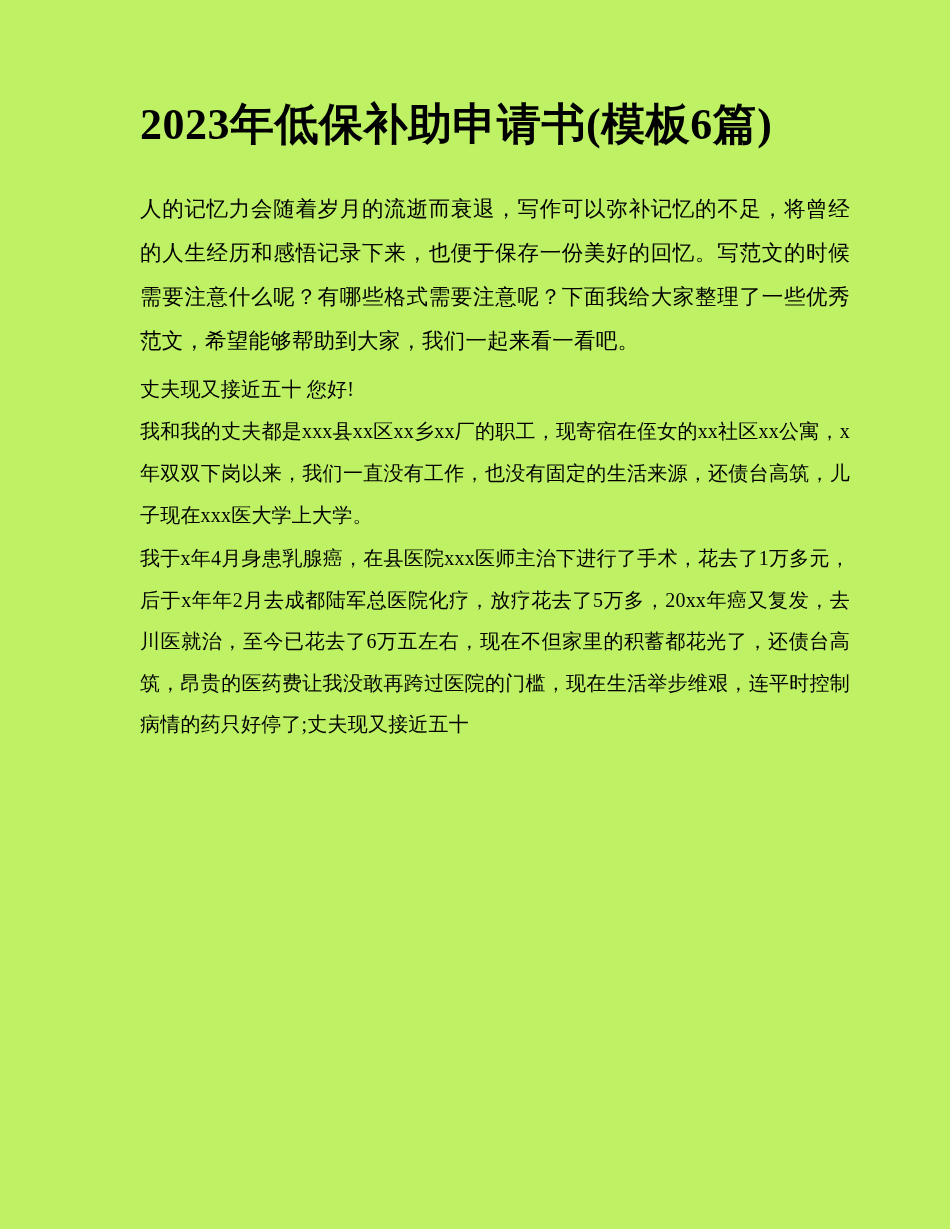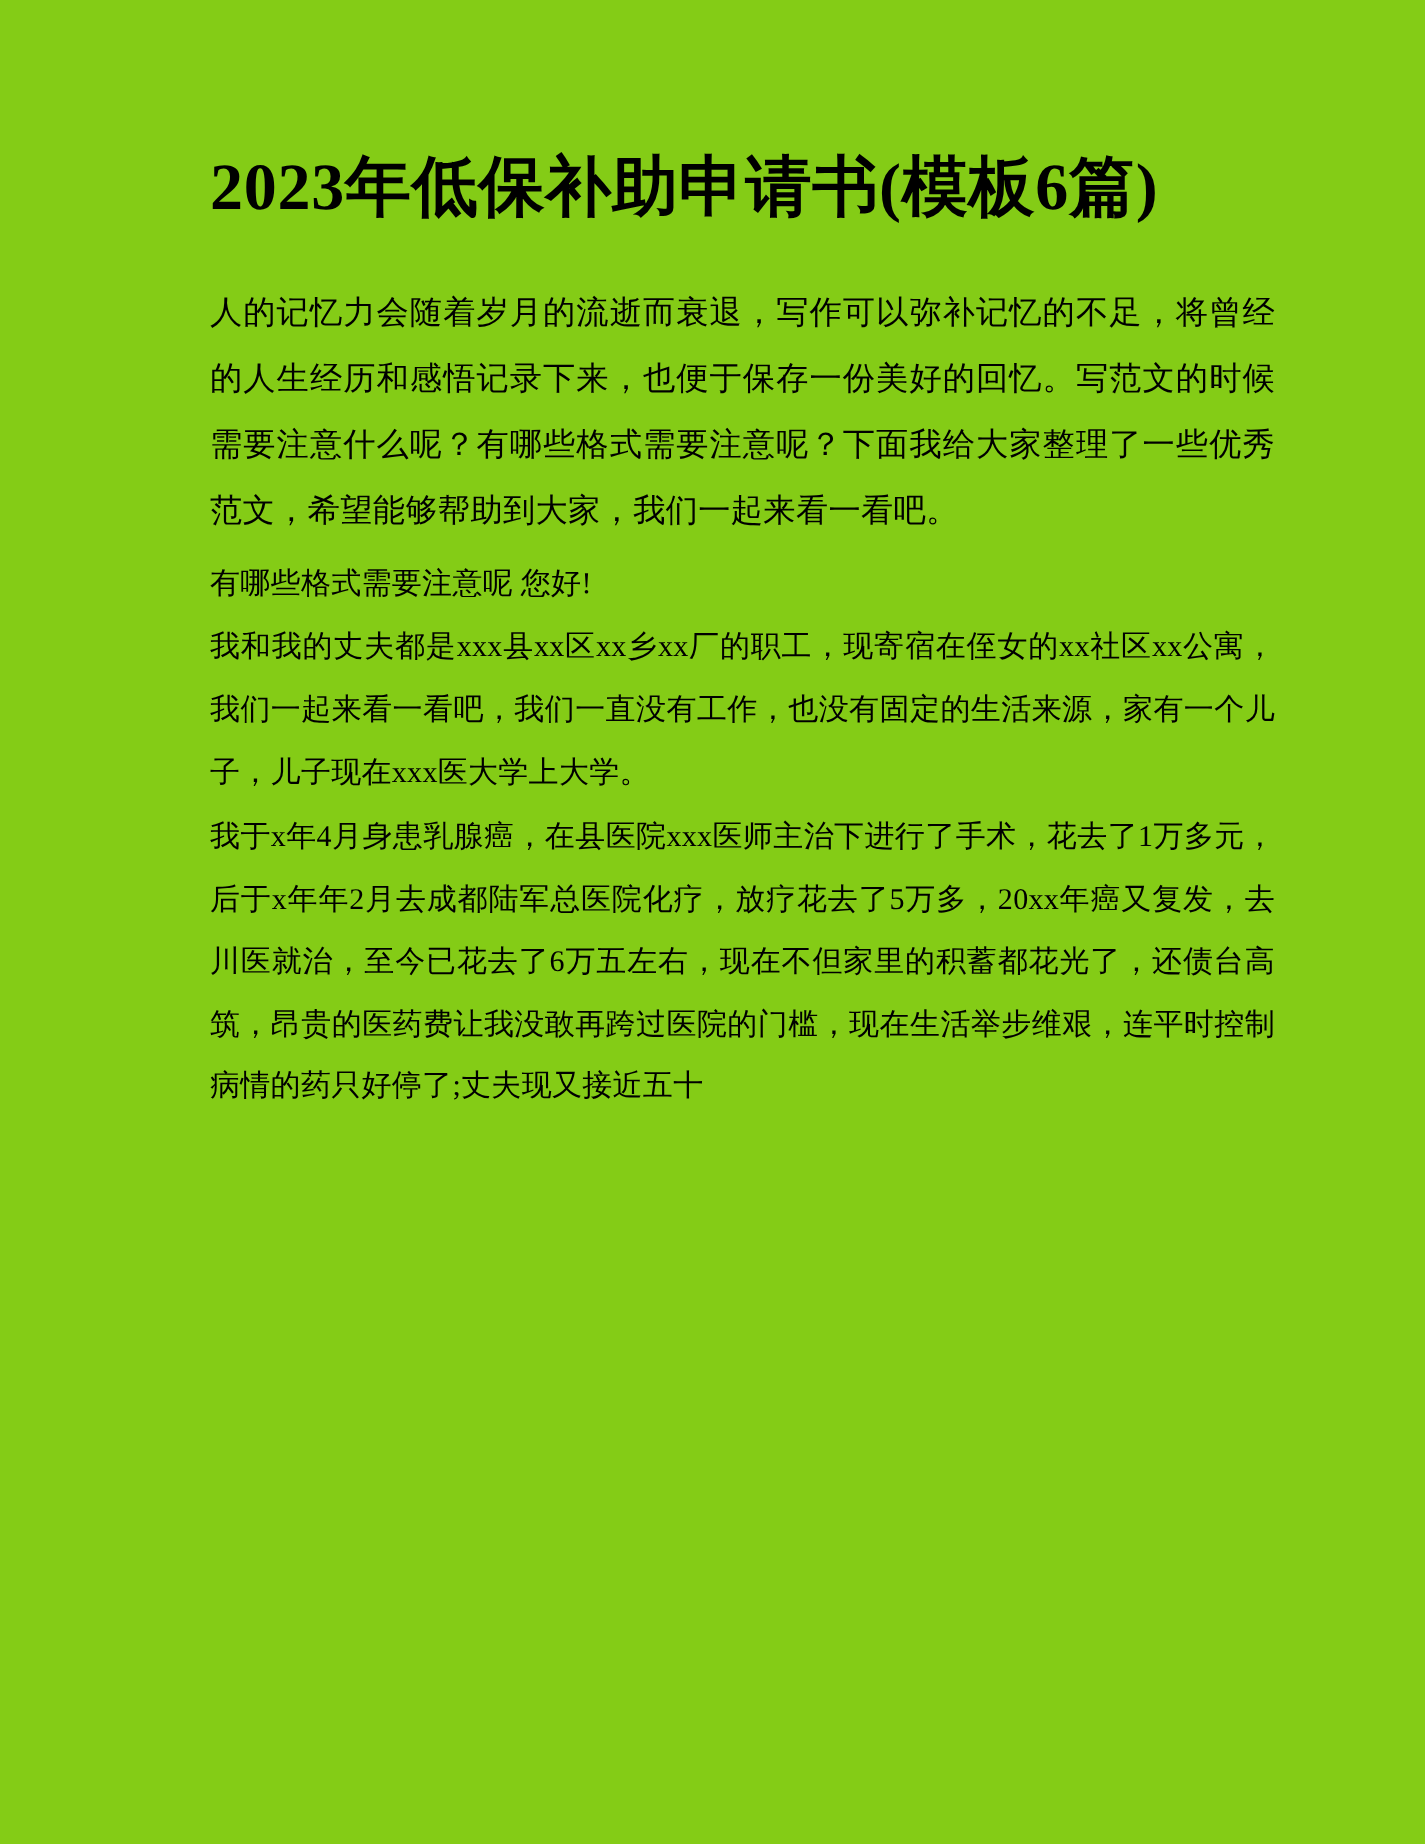--- a/index.html
+++ b/index.html
@@ -12,21 +12,21 @@
     height: 1229px;
     font-family: "Liberation Serif", "DejaVu Serif", serif;
     color: #000000;
     overflow: hidden;
   }
   .page {
     width: 950px;
     height: 1229px;
     box-sizing: border-box;
     padding: 96px 100px 40px 140px;
-    background: #84cc16;
+    background: #bef264;
     position: relative;
   }
   .doc-title {
     font-size: 44px;
     font-weight: bold;
     line-height: 1.32;
     margin: 0 0 34px 0;
     letter-spacing: 0.5px;
     font-family: "Liberation Serif", "DejaVu Serif", serif;
   }
@@ -56,19 +56,19 @@
 </style>
 </head>
 <body>
 
 <div class="page">
 
   <h1 class="doc-title">2023年低保补助申请书(模板6篇)</h1>
 
   <p class="intro-para">人的记忆力会随着岁月的流逝而衰退，写作可以弥补记忆的不足，将曾经的人生经历和感悟记录下来，也便于保存一份美好的回忆。写范文的时候需要注意什么呢？有哪些格式需要注意呢？下面我给大家整理了一些优秀范文，希望能够帮助到大家，我们一起来看一看吧。</p>
 
-  <p class="sub-head">有哪些格式需要注意呢 您好!</p>
+  <p class="sub-head">丈夫现又接近五十 您好!</p>
 
-  <p class="body-para">我和我的丈夫都是xxx县xx区xx乡xx厂的职工，现寄宿在侄女的xx社区xx公寓，我们一起来看一看吧，我们一直没有工作，也没有固定的生活来源，家有一个儿子，儿子现在xxx医大学上大学。</p>
+  <p class="body-para">我和我的丈夫都是xxx县xx区xx乡xx厂的职工，现寄宿在侄女的xx社区xx公寓，x年双双下岗以来，我们一直没有工作，也没有固定的生活来源，还债台高筑，儿子现在xxx医大学上大学。</p>
 
   <p class="body-para">我于x年4月身患乳腺癌，在县医院xxx医师主治下进行了手术，花去了1万多元，后于x年年2月去成都陆军总医院化疗，放疗花去了5万多，20xx年癌又复发，去川医就治，至今已花去了6万五左右，现在不但家里的积蓄都花光了，还债台高筑，昂贵的医药费让我没敢再跨过医院的门槛，现在生活举步维艰，连平时控制病情的药只好停了;丈夫现又接近五十</p>
 
 </div>
 
 </body></html>

